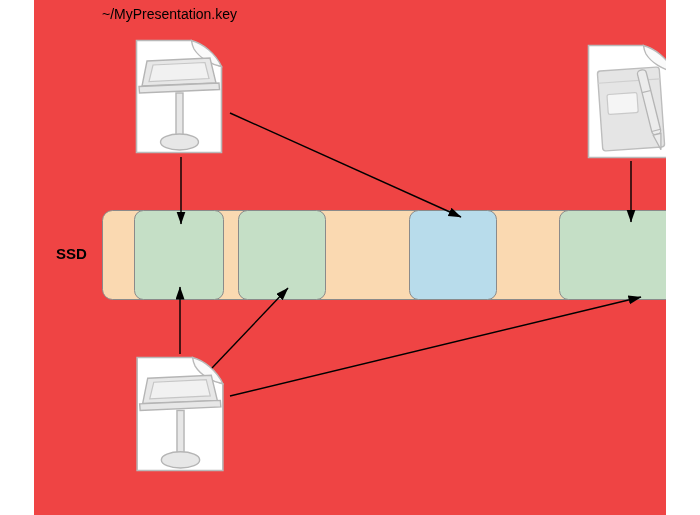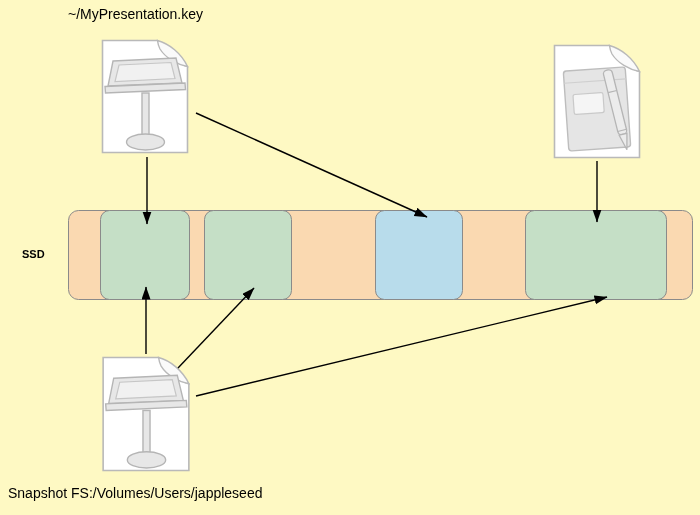--- a/index.html
+++ b/index.html
@@ -1,23 +1,23 @@
 <!DOCTYPE html>
 <html><head>
 <meta charset="utf-8">
 <style>
   html,body{margin:0;padding:0;background:#fff;}
   .canvas{
-    position:relative;width:700px;height:515px;background:#fef9c3;
-    font-family:"Liberation Sans",sans-serif;overflow:hidden;
+    position:relative;width:632px;height:515px;background:#ef4444;
+    font-family:"Liberation Sans",sans-serif;overflow:hidden;margin-left:34px;
   }
   .lbl{position:absolute;font-size:14px;color:#000;white-space:nowrap;line-height:16px;}
   .lbl-presentation{left:68px;top:6px;}
   .lbl-document{left:524px;top:7px;}
-  .lbl-ssd{left:22px;top:246px;font-weight:bold;font-size:11px;}
+  .lbl-ssd{left:22px;top:246px;font-weight:bold;font-size:15px;}
   .lbl-snapshot{left:8px;top:485px;}
   .file-icon{position:absolute;}
   .icon-keynote-top{left:100px;top:38px;}
   .icon-pages{left:551px;top:43px;}
   .icon-keynote-bottom{left:100px;top:355px;}
   #diagram-layer{position:absolute;left:0;top:0;pointer-events:none;}
 </style>
 </head>
 <body>
 
@@ -50,21 +50,20 @@
   </defs>
 </svg>
 
 <div class="canvas">
 
   <div class="lbl lbl-presentation">~/MyPresentation.key</div>
 
 
   <div class="lbl lbl-ssd">SSD</div>
 
-  <div class="lbl lbl-snapshot">Snapshot FS:/Volumes/Users/jappleseed</div>
 
   <svg class="file-icon icon-keynote-top" width="90" height="117" viewBox="0 0 90 117">
     <use href="#sym-keynote"></use>
   </svg>
 
   <svg class="file-icon icon-pages" width="92" height="117" viewBox="0 0 90 117">
     <use href="#sym-pages"></use>
   </svg>
 
   <svg class="file-icon icon-keynote-bottom" width="92" height="118" viewBox="0 0 90 117">

